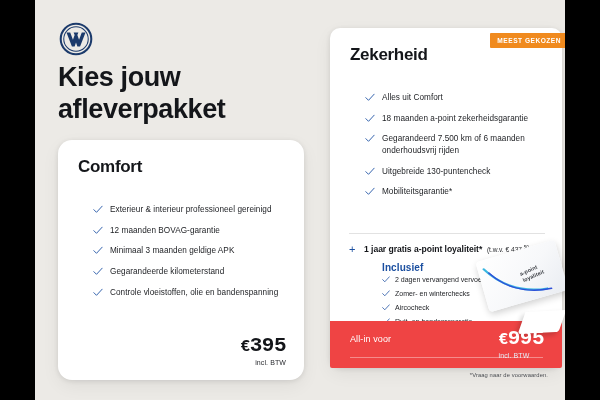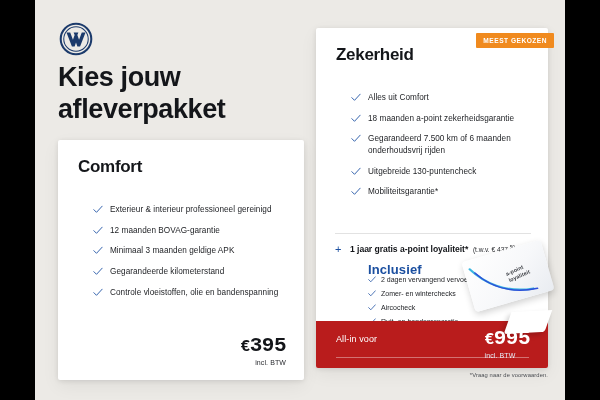--- a/index.html
+++ b/index.html
@@ -53,21 +53,21 @@
   .card {
     position: absolute;
     background: #ffffff;
     box-shadow: 0 1px 5px rgba(0,0,0,0.10), 0 6px 18px rgba(0,0,0,0.06);
   }
   .card-comfort {
     left: 23px;
     top: 140px;
     width: 246px;
     height: 240px;
-    border-radius: 2px;
+    border-radius: 14px;
   }
   .card-title {
     font-size: 17px;
     font-weight: 700;
     letter-spacing: -0.3px;
     color: #14161a;
   }
   .comfort-title {
     position: absolute;
     left: 20px;
@@ -119,25 +119,25 @@
   .price .cur { font-size: 16px; font-weight: 600; }
   .price-sub {
     font-size: 7px;
     color: #2a2c30;
     margin-top: 3px;
     letter-spacing: 0.1px;
   }
 
   
   .card-zeker {
-    left: 281px;
+    left: 295px;
     top: 28px;
     width: 232px;
     height: 340px;
-    border-radius: 2px;
+    border-radius: 10px;
   }
   .badge {
     position: absolute;
     right: -6px;
     top: 5px;
     background: #f08a1e;
     color: #ffffff;
     font-size: 6.6px;
     font-weight: 700;
     letter-spacing: 0.5px;
@@ -194,21 +194,21 @@
     font-weight: 400;
     color: #2a2c30;
     letter-spacing: 0;
   }
   .loyalty-value sup { font-size: 4.6px; vertical-align: super; }
 
   .inclusief-label {
     position: absolute;
     left: 52px;
     top: 234px;
-    font-size: 13px;
+    font-size: 10px;
     font-weight: 700;
     color: #1b4fa0;
     letter-spacing: 0.1px;
   }
   .inclusief-list {
     position: absolute;
     left: 52px;
     top: 247px;
     width: 130px;
     list-style: none;
@@ -250,21 +250,21 @@
     transform: rotate(-8deg);
     letter-spacing: 0.1px;
   }
 
   .allin-bar {
     position: absolute;
     left: 0;
     bottom: 0;
     width: 232px;
     height: 47px;
-    background: #b91c1c;
+    background: #ef4444;
     border-radius: 0 0 2px 2px;
   }
   .allin-label {
     position: absolute;
     left: 20px;
     top: 13px;
     font-size: 9px;
     color: #ffffff;
     letter-spacing: 0.1px;
   }

